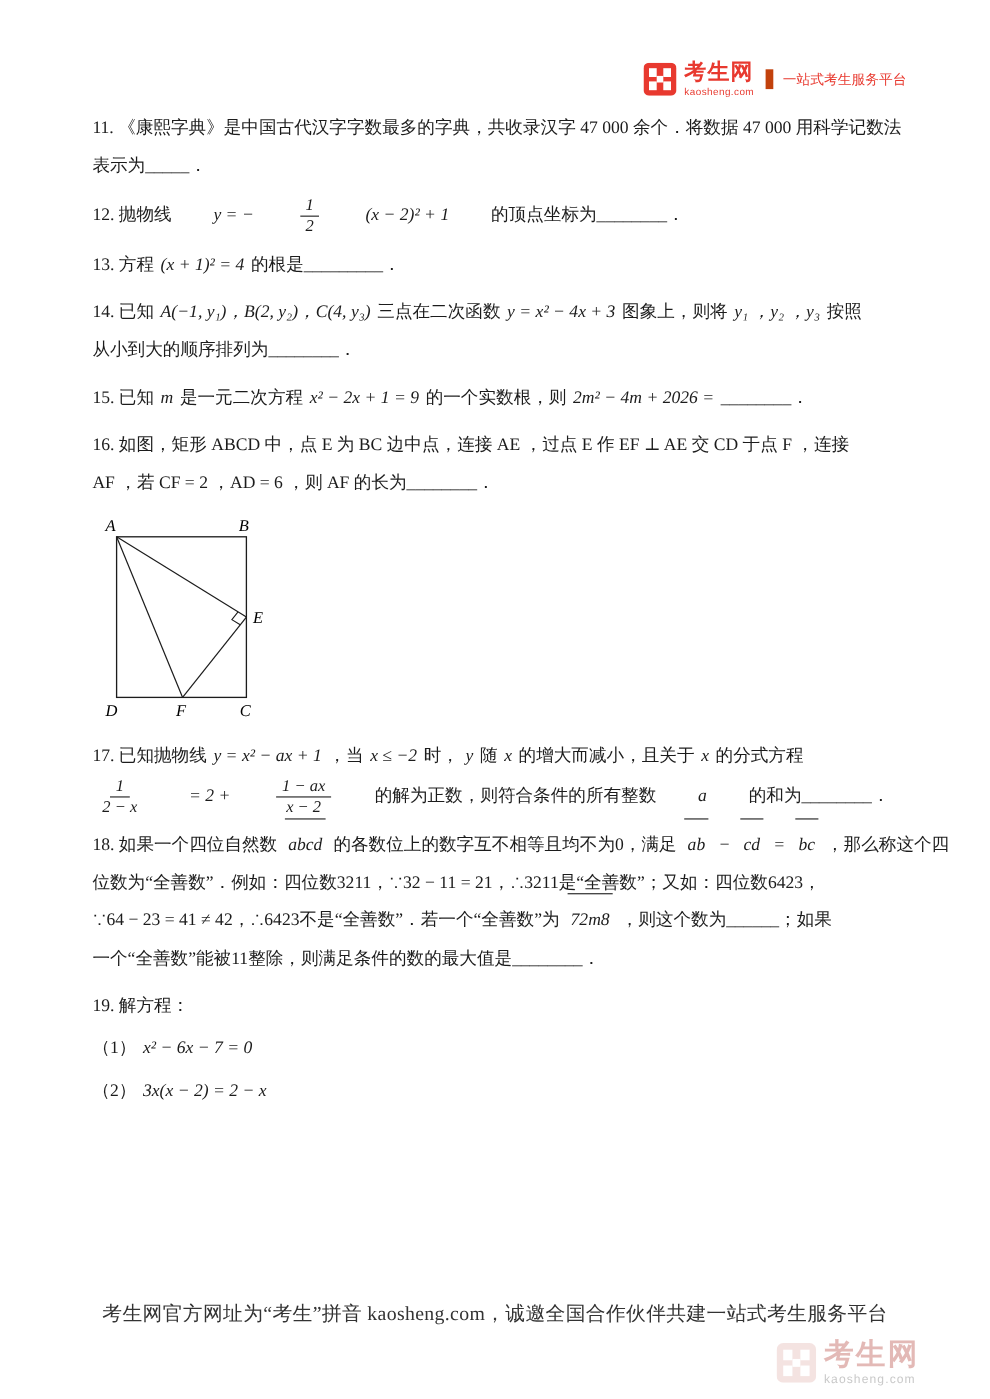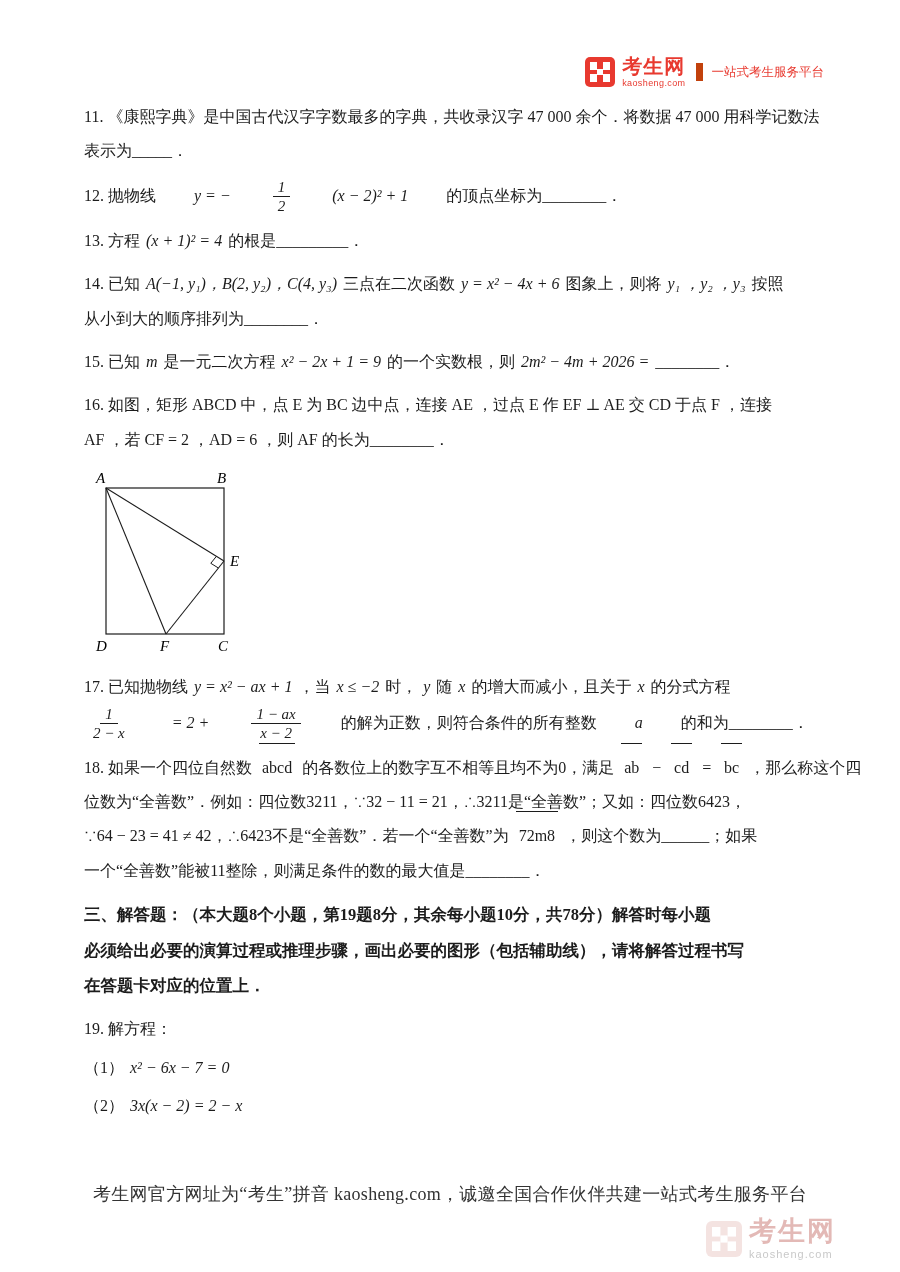--- a/index.html
+++ b/index.html
@@ -23,21 +23,21 @@
   .q { font-size:16px; line-height:2.15; margin-bottom:9px; }
   .line { white-space:nowrap; }
   .t { font-style:normal; }
   .m { font-style:italic; padding:0 2px; }
   .flexline { display:flex; align-items:center; white-space:nowrap;gap:36px; }
 
   .frac { display:inline-flex; flex-direction:column; align-items:center; vertical-align:middle; margin:0 4px; font-style:italic; font-size:15px; line-height:1.2; }
   .frac .num { border-bottom:1px solid #1c1c1c; padding:0 5px; }
   .frac .den { padding:0 5px; }
 
-  .ov { border-top:1px solid #1c1c1c; padding:15px 3px; margin:0 3px; }
+  .ov { font-style:italic; border-top:1px solid #1c1c1c; padding:15px 3px; margin:0 3px; }
 
   .sect { font-weight:bold; font-size:16.5px; line-height:2.15; margin-bottom:9px; }
 
   .q19 .item { margin-top:4px; }
 
   
   .figure-wrap { margin:2px 0 8px 0; }
   .fig-label { font-style:italic; font-size:15px; }
 
   
@@ -95,21 +95,21 @@
       <span class="m">(x + 1)² = 4</span>
       <span class="t">的根是_________．</span>
     </div>
   </div>
 
   <div class="q">
     <div class="line">
       <span class="t">14. 已知</span>
       <span class="m">A(−1, y₁)，B(2, y₂)，C(4, y₃)</span>
       <span class="t">三点在二次函数</span>
-      <span class="m">y = x² − 4x + 6</span>
+      <span class="m">y = x² − 4x + 3</span>
       <span class="t">图象上，则将</span>
       <span class="m">y₁ ，y₂ ，y₃</span>
       <span class="t">按照</span>
     </div>
     <div class="line">从小到大的顺序排列为________．</div>
   </div>
 
   <div class="q">
     <div class="line">
       <span class="t">15. 已知</span>
@@ -187,25 +187,20 @@
     </div>
     <div class="line">位数为“全善数”．例如：四位数3211，∵32 − 11 = 21，∴3211是“全善数”；又如：四位数6423，</div>
     <div class="line">
       <span class="t">∵64 − 23 = 41 ≠ 42，∴6423不是“全善数”．若一个“全善数”为</span>
       <span class="ov">72m8</span>
       <span class="t">，则这个数为______；如果</span>
     </div>
     <div class="line">一个“全善数”能被11整除，则满足条件的数的最大值是________．</div>
   </div>
 
-  <div class="sect">
-    <div class="line">三、解答题：（本大题8个小题，第19题8分，其余每小题10分，共78分）解答时每小题</div>
-    <div class="line">必须给出必要的演算过程或推理步骤，画出必要的图形（包括辅助线），请将解答过程书写</div>
-    <div class="line">在答题卡对应的位置上．</div>
-  </div>
 
   <div class="q q19">
     <div class="line">19. 解方程：</div>
     <div class="line item">
       <span class="t">（1）</span>
       <span class="m">x² − 6x − 7 = 0</span>
     </div>
     <div class="line item">
       <span class="t">（2）</span>
       <span class="m">3x(x − 2) = 2 − x</span>

